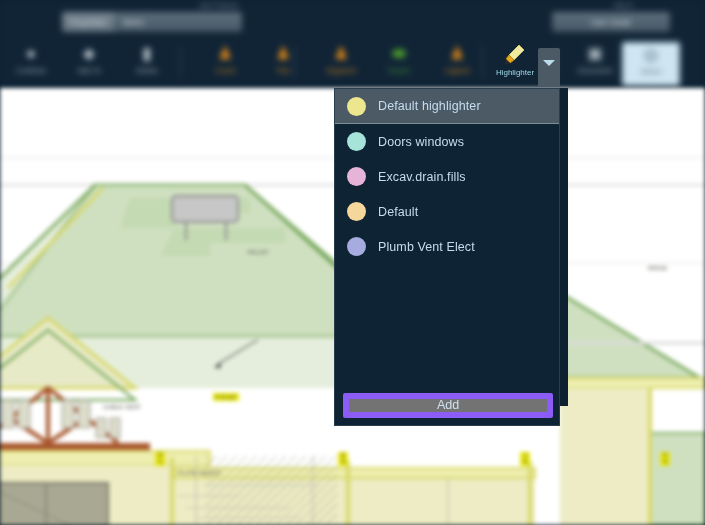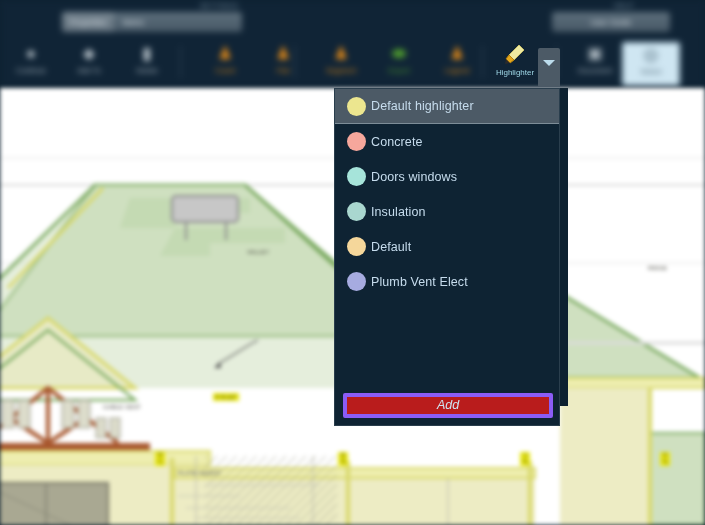--- a/index.html
+++ b/index.html
@@ -93,38 +93,38 @@
   }
 
   
   .dropdown {
     position: absolute; left: 334px; top: 88px; width: 226px; height: 338px;
     background: #0e2333; border: 1px solid #2a3e4d;
     z-index: 10; display: flex; flex-direction: column; overflow: hidden;
   }
   .dd-list { flex: 1 1 auto; overflow: hidden; position: relative; }
   .dd-item {
-    display: flex; align-items: center; height: 35px; padding-left: 12px; gap: 5px;
+    display: flex; align-items: center; height: 35px; padding-left: 12px; gap: 12px;
   }
   .dd-item.active { background: #4c5a66; border-bottom: 1px solid #7d8d98; }
   .sw { width: 19px; height: 19px; border-radius: 50%; flex: 0 0 19px; }
   .dd-label {
     font-size: 12.5px; color: #c6dced; letter-spacing: .1px;
     font-family: "Liberation Sans", sans-serif; white-space: nowrap;
   }
   .dd-footer {
     position: absolute; left: 0; bottom: 0; width: 226px; height: 40px;
     background: #0e2333; display: flex; align-items: center;
     justify-content: space-between; padding: 0 8px; gap: 10px;
   }
   .dd-btn {
-    flex: 1 1 0; height: 25px; background: #b91c1c; border: 4px solid #8b5cf6;
+    flex: 1 1 0; height: 25px; background: #737373; border: 6px solid #8b5cf6;
     border-radius: 2px; color: #cfe2ef; font-size: 12.5px;
     font-family: "Liberation Sans", sans-serif;
-    display: flex; align-items: center; justify-content: center; cursor: pointer; font-style: italic;
+    display: flex; align-items: center; justify-content: center; cursor: pointer;
   }
 </style>
 </head>
 <body>
 
 <div id="app">
 
   <div class="ribbon">
     <div class="ribbon-top">
       <div class="grp-caption" style="left:200px">SETTINGS</div>
@@ -297,30 +297,26 @@
 
   <div class="gutter"></div>
 
   <div class="dropdown">
     <div class="dd-list" id="dd-list">
         <div class="dd-item active">
           <span class="sw" style="background: rgb(236, 230, 143);"></span>
           <span class="dd-label">Default highlighter</span>
         </div>
         <div class="dd-item">
-          <span class="sw" style="background: rgb(246, 167, 156);"></span>
-          <span class="dd-label">Concrete</span>
-        </div>
-        <div class="dd-item">
           <span class="sw" style="background: rgb(166, 228, 218);"></span>
           <span class="dd-label">Doors windows</span>
         </div>
         <div class="dd-item">
-          <span class="sw" style="background: rgb(169, 215, 207);"></span>
-          <span class="dd-label">Insulation</span>
+          <span class="sw" style="background: rgb(231, 180, 217);"></span>
+          <span class="dd-label">Excav.drain.fills</span>
         </div>
         <div class="dd-item">
           <span class="sw" style="background: rgb(245, 215, 155);"></span>
           <span class="dd-label">Default</span>
         </div>
         <div class="dd-item">
           <span class="sw" style="background: rgb(166, 171, 224);"></span>
           <span class="dd-label">Plumb Vent Elect</span>
         </div>
       </div>

